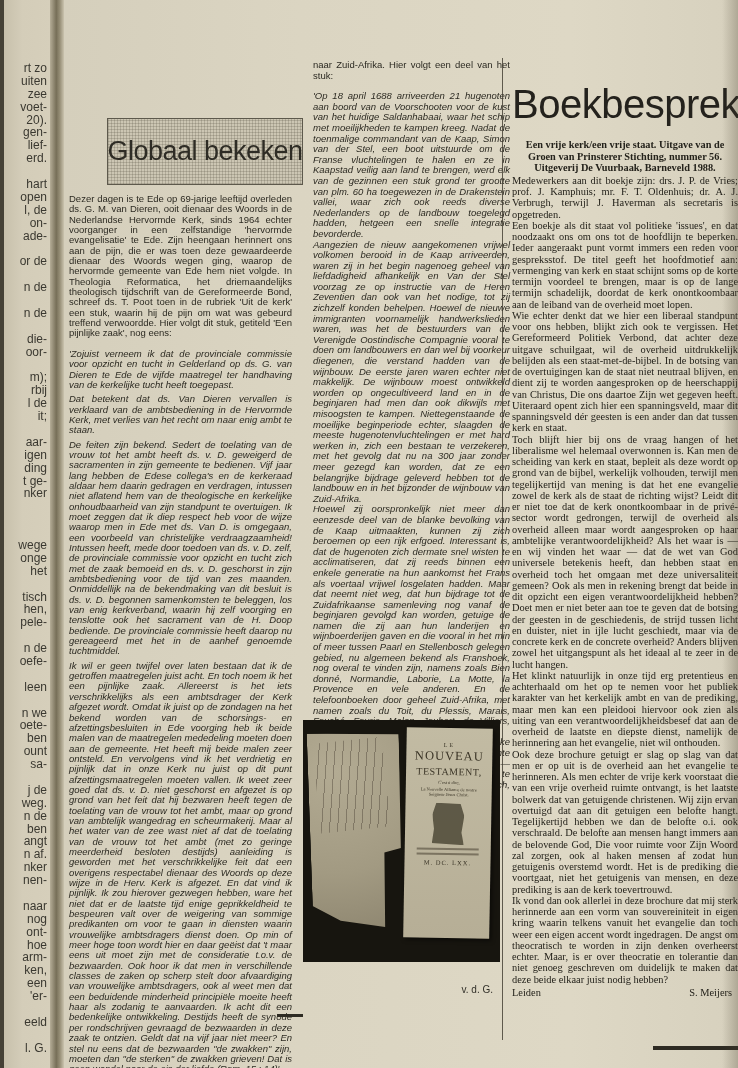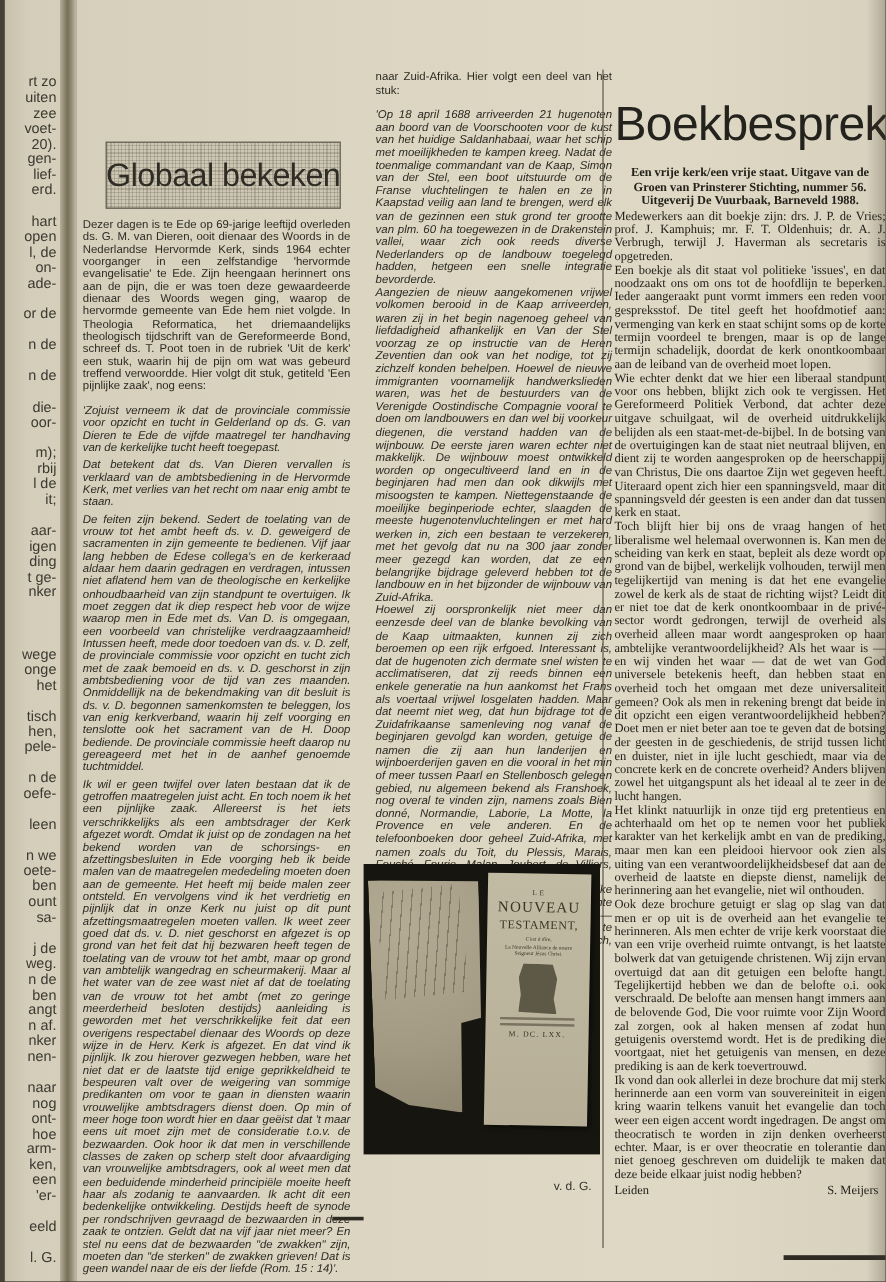--- a/index.html
+++ b/index.html
@@ -33,21 +33,21 @@
     position:absolute;right:0;top:0;width:16px;height:100%;
     background:linear-gradient(90deg,rgba(0,0,0,0),rgba(70,62,45,.28));
   }
   .col-rule{
     position:absolute;left:438px;top:58px;width:1px;height:982px;
     background:rgba(62,57,46,.8);
   }
   
   .col1{position:absolute;left:1px;top:118px;width:231px;color:#2c2a22;}
   .gb-box{
-    margin-left:23px;width:196px;height:56px;box-sizing:border-box;
+    margin-left:42px;width:196px;height:67px;box-sizing:border-box;
     border:1px solid #5d594c;
     display:flex;align-items:center;justify-content:center;
     background-color:#ccc6b3;
     background-image:
       repeating-linear-gradient(0deg,rgba(80,75,60,.22) 0 1px,rgba(0,0,0,0) 1px 3px),
       repeating-linear-gradient(90deg,rgba(80,75,60,.22) 0 1px,rgba(0,0,0,0) 1px 3px);
   }
   .gb-title{font-size:27px;letter-spacing:-.5px;color:#2e2c25;white-space:nowrap;}
   .col1-body{margin-top:9px;font-size:9.5px;line-height:10.35px;text-align:justify;}
   .col1-body p{margin:4px;}

